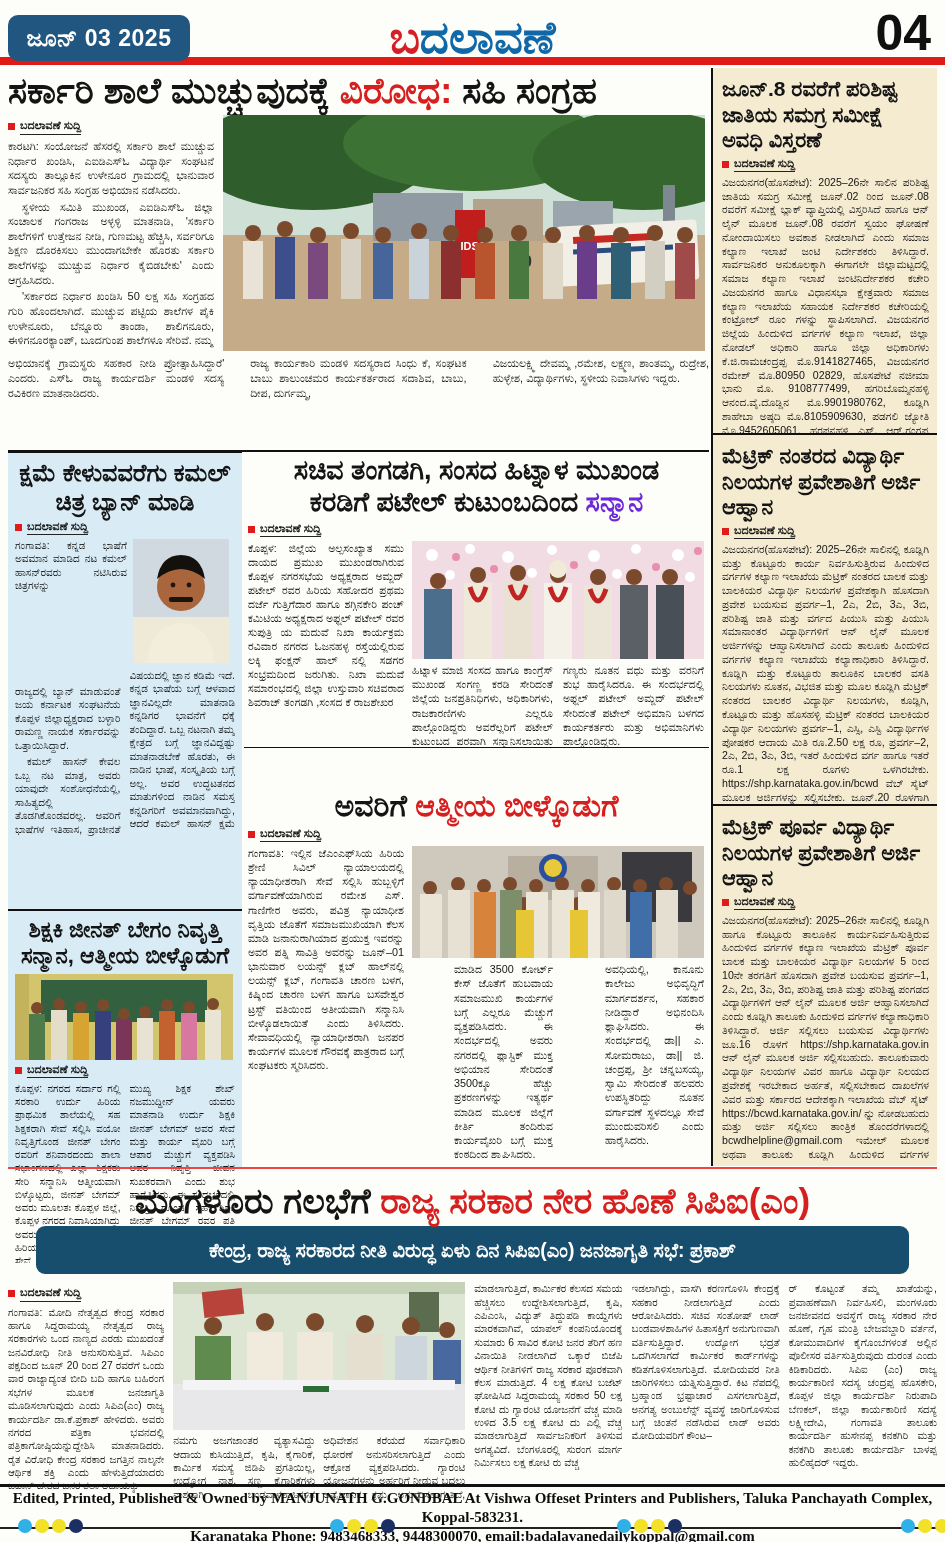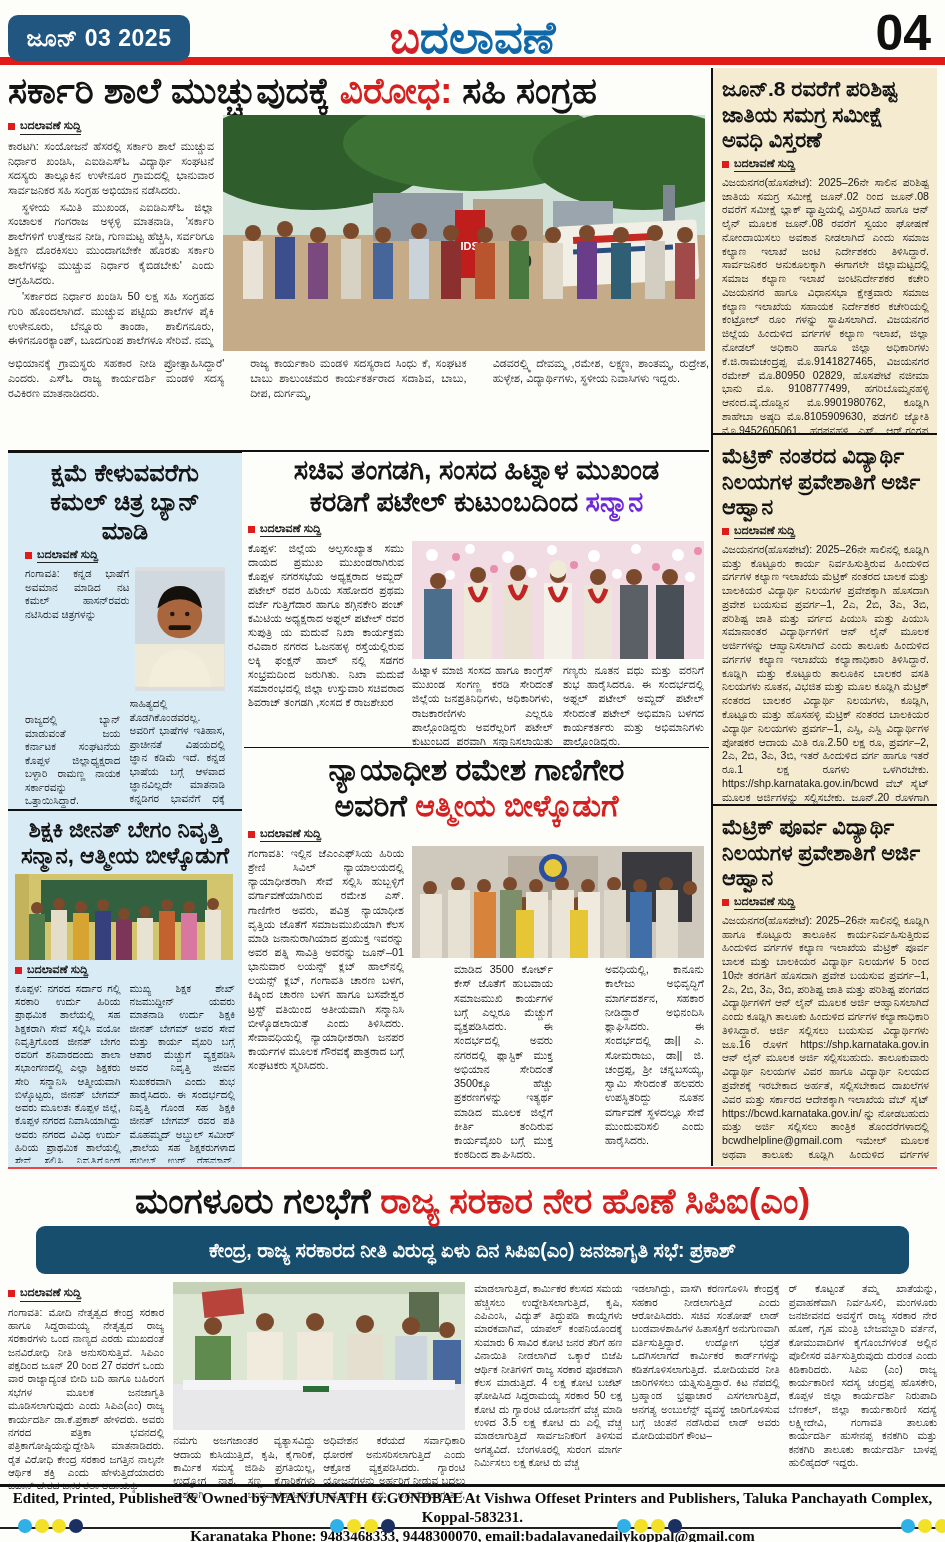--- a/index.html
+++ b/index.html
@@ -35,21 +35,21 @@
         background:#f4ebd1;box-sizing:border-box;}
   .rail-sec{padding:8px 8px 4px 9px;box-sizing:border-box;overflow:hidden;}
   .rail-sec.sa{height:367px;border-bottom:2px solid #111;}
   .rail-sec.sb{height:371px;border-bottom:2px solid #111;}
   .rail-sec.sc{height:358px;}
   .rail-sec h2{margin:0 0 4px 0;font-size:21px;line-height:1.22;font-weight:bold;}
   .rail-sec .body{font-size:10.6px;line-height:1.3;}
   
   .leftband{position:absolute;left:8px;top:452px;width:234px;height:716px;background:#d9ecf6;
             border-top:1.5px solid #111;box-sizing:border-box;}
-  .kamal{height:358px;border-bottom:2px solid #111;padding:4px 17px;box-sizing:border-box;overflow:hidden;}
+  .kamal{height:458px;border-bottom:2px solid #111;padding:4px 7px;box-sizing:border-box;overflow:hidden;}
   .kamal h3{margin:2px 0 2px 0;font-size:24px;line-height:1.2;text-align:center;font-weight:bold;}
   .km-row{display:flex;gap:6px;}
   .km-left{width:112px;font-size:10.4px;line-height:1.3;text-align:justify;height:126px;overflow:hidden;}
   .km-cols{margin-top:4px;column-count:2;column-gap:9px;font-size:10.4px;line-height:1.3;
            text-align:justify;height:168px;overflow:hidden;}
   .teacher{height:352px;padding:4px 7px;box-sizing:border-box;overflow:hidden;}
   .teacher h3{margin:2px 0 4px 0;font-size:22px;line-height:1.2;text-align:center;font-weight:bold;}
   .tch-cols{display:flex;gap:9px;}
   .tch-cols .c{width:50%;font-size:10.2px;line-height:1.3;text-align:justify;height:196px;overflow:hidden;}
   
@@ -163,21 +163,21 @@
           <rect x="354" y="126" width="20" height="58" fill="#6a3d8a"></rect>
           <rect x="388" y="128" width="20" height="56" fill="#2f5f74"></rect>
           <rect x="422" y="126" width="20" height="58" fill="#d3cec2"></rect>
           <rect x="452" y="128" width="20" height="56" fill="#a04a4a"></rect>
         </g>
       </svg>
     </div>
     <div class="art1-caps">
       <div class="cap">ಅಭಿಯಾನಕ್ಕೆ ಗ್ರಾಮಸ್ಥರು ಸಹಕಾರ ನೀಡಿ ಪ್ರೋತ್ಸಾಹಿಸಿದ್ದಾರೆ' ಎಂದರು. ಎಸ್ಓ ರಾಜ್ಯ ಕಾರ್ಯದರ್ಶಿ ಮಂಡಳಿ ಸದಸ್ಯ ರವಿಕಿರಣ ಮಾತನಾಡಿದರು.</div>
       <div class="cap">ರಾಜ್ಯ ಕಾರ್ಯಕಾರಿ ಮಂಡಳಿ ಸದಸ್ಯರಾದ ಸಿಂಧು ಕೆ, ಸಂಘಟಕ ಬಾಬು ಶಾಲುಂಚಮರ ಕಾರ್ಯಕರ್ತರಾದ ಸದಾಶಿವ, ಬಾಬು, ದೀಪ, ದುರ್ಗಮ್ಮ,</div>
-      <div class="cap">ವಿಡವರಲ್ಷ್ಮಿ ದೇವಮ್ಮ ,ರಮೇಶ, ಲಕ್ಷ್ಮಣ, ಶಾಂತಮ್ಮ, ರುದ್ರೇಶ, ಹುಳ್ಳೇಶ, ವಿದ್ಯಾರ್ಥಿಗಳು, ಸ್ಥಳೀಯ ನಿವಾಸಿಗಳು ಇದ್ದರು.</div>
+      <div class="cap">ವಿಜಯಲಕ್ಷ್ಮಿ ದೇವಮ್ಮ ,ರಮೇಶ, ಲಕ್ಷ್ಮಣ, ಶಾಂತಮ್ಮ, ರುದ್ರೇಶ, ಹುಳ್ಳೇಶ, ವಿದ್ಯಾರ್ಥಿಗಳು, ಸ್ಥಳೀಯ ನಿವಾಸಿಗಳು ಇದ್ದರು.</div>
     </div>
   </div>
 
   <div class="rail">
     <div class="rail-sec sa">
       <h2>ಜೂನ್.8 ರವರೆಗೆ ಪರಿಶಿಷ್ಟ ಜಾತಿಯ ಸಮಗ್ರ ಸಮೀಕ್ಷೆ ಅವಧಿ ವಿಸ್ತರಣೆ</h2>
       <div class="byline">
           <span class="sq"></span>
           <span class="txt">ಬದಲಾವಣೆ ಸುದ್ದಿ</span>
         </div>
@@ -334,21 +334,21 @@
           <div class="pt-caps">
             <div class="cap">ಹಿಟ್ನಾಳ ಮಾಜಿ ಸಂಸದ ಹಾಗೂ ಕಾಂಗ್ರೆಸ್ ಮುಖಂಡ ಸಂಗಣ್ಣ ಕರಡಿ ಸೇರಿದಂತೆ ಜಿಲ್ಲೆಯ ಜನಪ್ರತಿನಿಧಿಗಳು, ಅಧಿಕಾರಿಗಳು, ರಾಜಕಾರಣಿಗಳು ಎಲ್ಲರೂ ಪಾಲ್ಗೊಂಡಿದ್ದರು ಅವರೆಲ್ಲರಿಗೆ ಪಟೇಲ್ ಕುಟುಂಬದ ಪರವಾಗಿ ಸನ್ಮಾನಿಸಲಾಯಿತು ಎಲ್ಲಾ</div>
             <div class="cap">ಗಣ್ಯರು ನೂತನ ವಧು ಮತ್ತು ವರನಿಗೆ ಶುಭ ಹಾರೈಸಿದರೂ. ಈ ಸಂದರ್ಭದಲ್ಲಿ ಅಫ್ಜಲ್ ಪಟೇಲ್ ಅಮ್ಜದ್ ಪಟೇಲ್ ಸೇರಿದಂತೆ ಪಟೇಲ್ ಅಭಿಮಾನಿ ಬಳಗದ ಕಾರ್ಯಕರ್ತರು ಮತ್ತು ಅಭಿಮಾನಿಗಳು ಪಾಲ್ಗೊಂಡಿದ್ದರು.</div>
           </div>
         </div>
       </div>
     </div>
 
     <div class="judge">
       <h2>
-        <span>ನ್ಯಾಯಾಧೀಶ ರಮೇಶ ಗಾಣಿಗೇರ</span><br>
+        <br>
         <span>ಅವರಿಗೆ </span><span class="red">ಆತ್ಮೀಯ ಬೀಳ್ಕೊಡುಗೆ</span>
       </h2>
       <div class="byline">
           <span class="sq"></span>
           <span class="txt">ಬದಲಾವಣೆ ಸುದ್ದಿ</span>
         </div>
       <div class="jd-row">
         <div class="jd-left">ಗಂಗಾವತಿ: ಇಲ್ಲಿನ ಜೆಎಂಎಫ್‌ಸಿಯ ಹಿರಿಯ ಶ್ರೇಣಿ ಸಿವಿಲ್ ನ್ಯಾಯಾಲಯದಲ್ಲಿ ನ್ಯಾಯಾಧೀಶರಾಗಿ ಸೇವೆ ಸಲ್ಲಿಸಿ ಹುಬ್ಬಳ್ಳಿಗೆ ವರ್ಗಾವಣೆಯಾಗಿರುವ ರಮೇಶ ಎಸ್. ಗಾಣಿಗೇರ ಅವರು, ಪವಿತ್ರ ನ್ಯಾಯಾಧೀಶ ವೃತ್ತಿಯ ಜೊತೆಗೆ ಸಮಾಜಮುಖಿಯಾಗಿ ಕೆಲಸ ಮಾಡಿ ಜನಾನುರಾಗಿಯಾದ ಪ್ರಯುಕ್ತ ಇವರನ್ನು ಅವರ ಪತ್ನಿ ಸಾವಿತ್ರಿ ಅವರನ್ನು ಜೂನ್–01 ಭಾನುವಾರ ಲಯನ್ಸ್ ಕ್ಲಬ್ ಹಾಲ್‌ನಲ್ಲಿ ಲಯನ್ಸ್ ಕ್ಲಬ್, ಗಂಗಾವತಿ ಚಾರಣ ಬಳಗ, ಕಿಷ್ಕಿಂದ ಚಾರಣ ಬಳಗ ಹಾಗೂ ಬಸವೇಶ್ವರ ಟ್ರಸ್ಟ್ ವತಿಯಿಂದ ಅತೀಯವಾಗಿ ಸನ್ಮಾನಿಸಿ ಬೀಳ್ಕೊಡಲಾಯಿತೆ ಎಂದು ತಿಳಿಸಿದರು. ಸೇವಾವಧಿಯಲ್ಲಿ ನ್ಯಾಯಾಧೀಶರಾಗಿ ಜನಪರ ಕಾರ್ಯಗಳ ಮೂಲಕ ಗೌರವಕ್ಕೆ ಪಾತ್ರರಾದ ಬಗ್ಗೆ ಸಂಘಟಕರು ಸ್ಮರಿಸಿದರು.</div>
         <div class="jd-right">
           <svg class="photo" width="292" height="112" viewBox="0 0 292 112">

